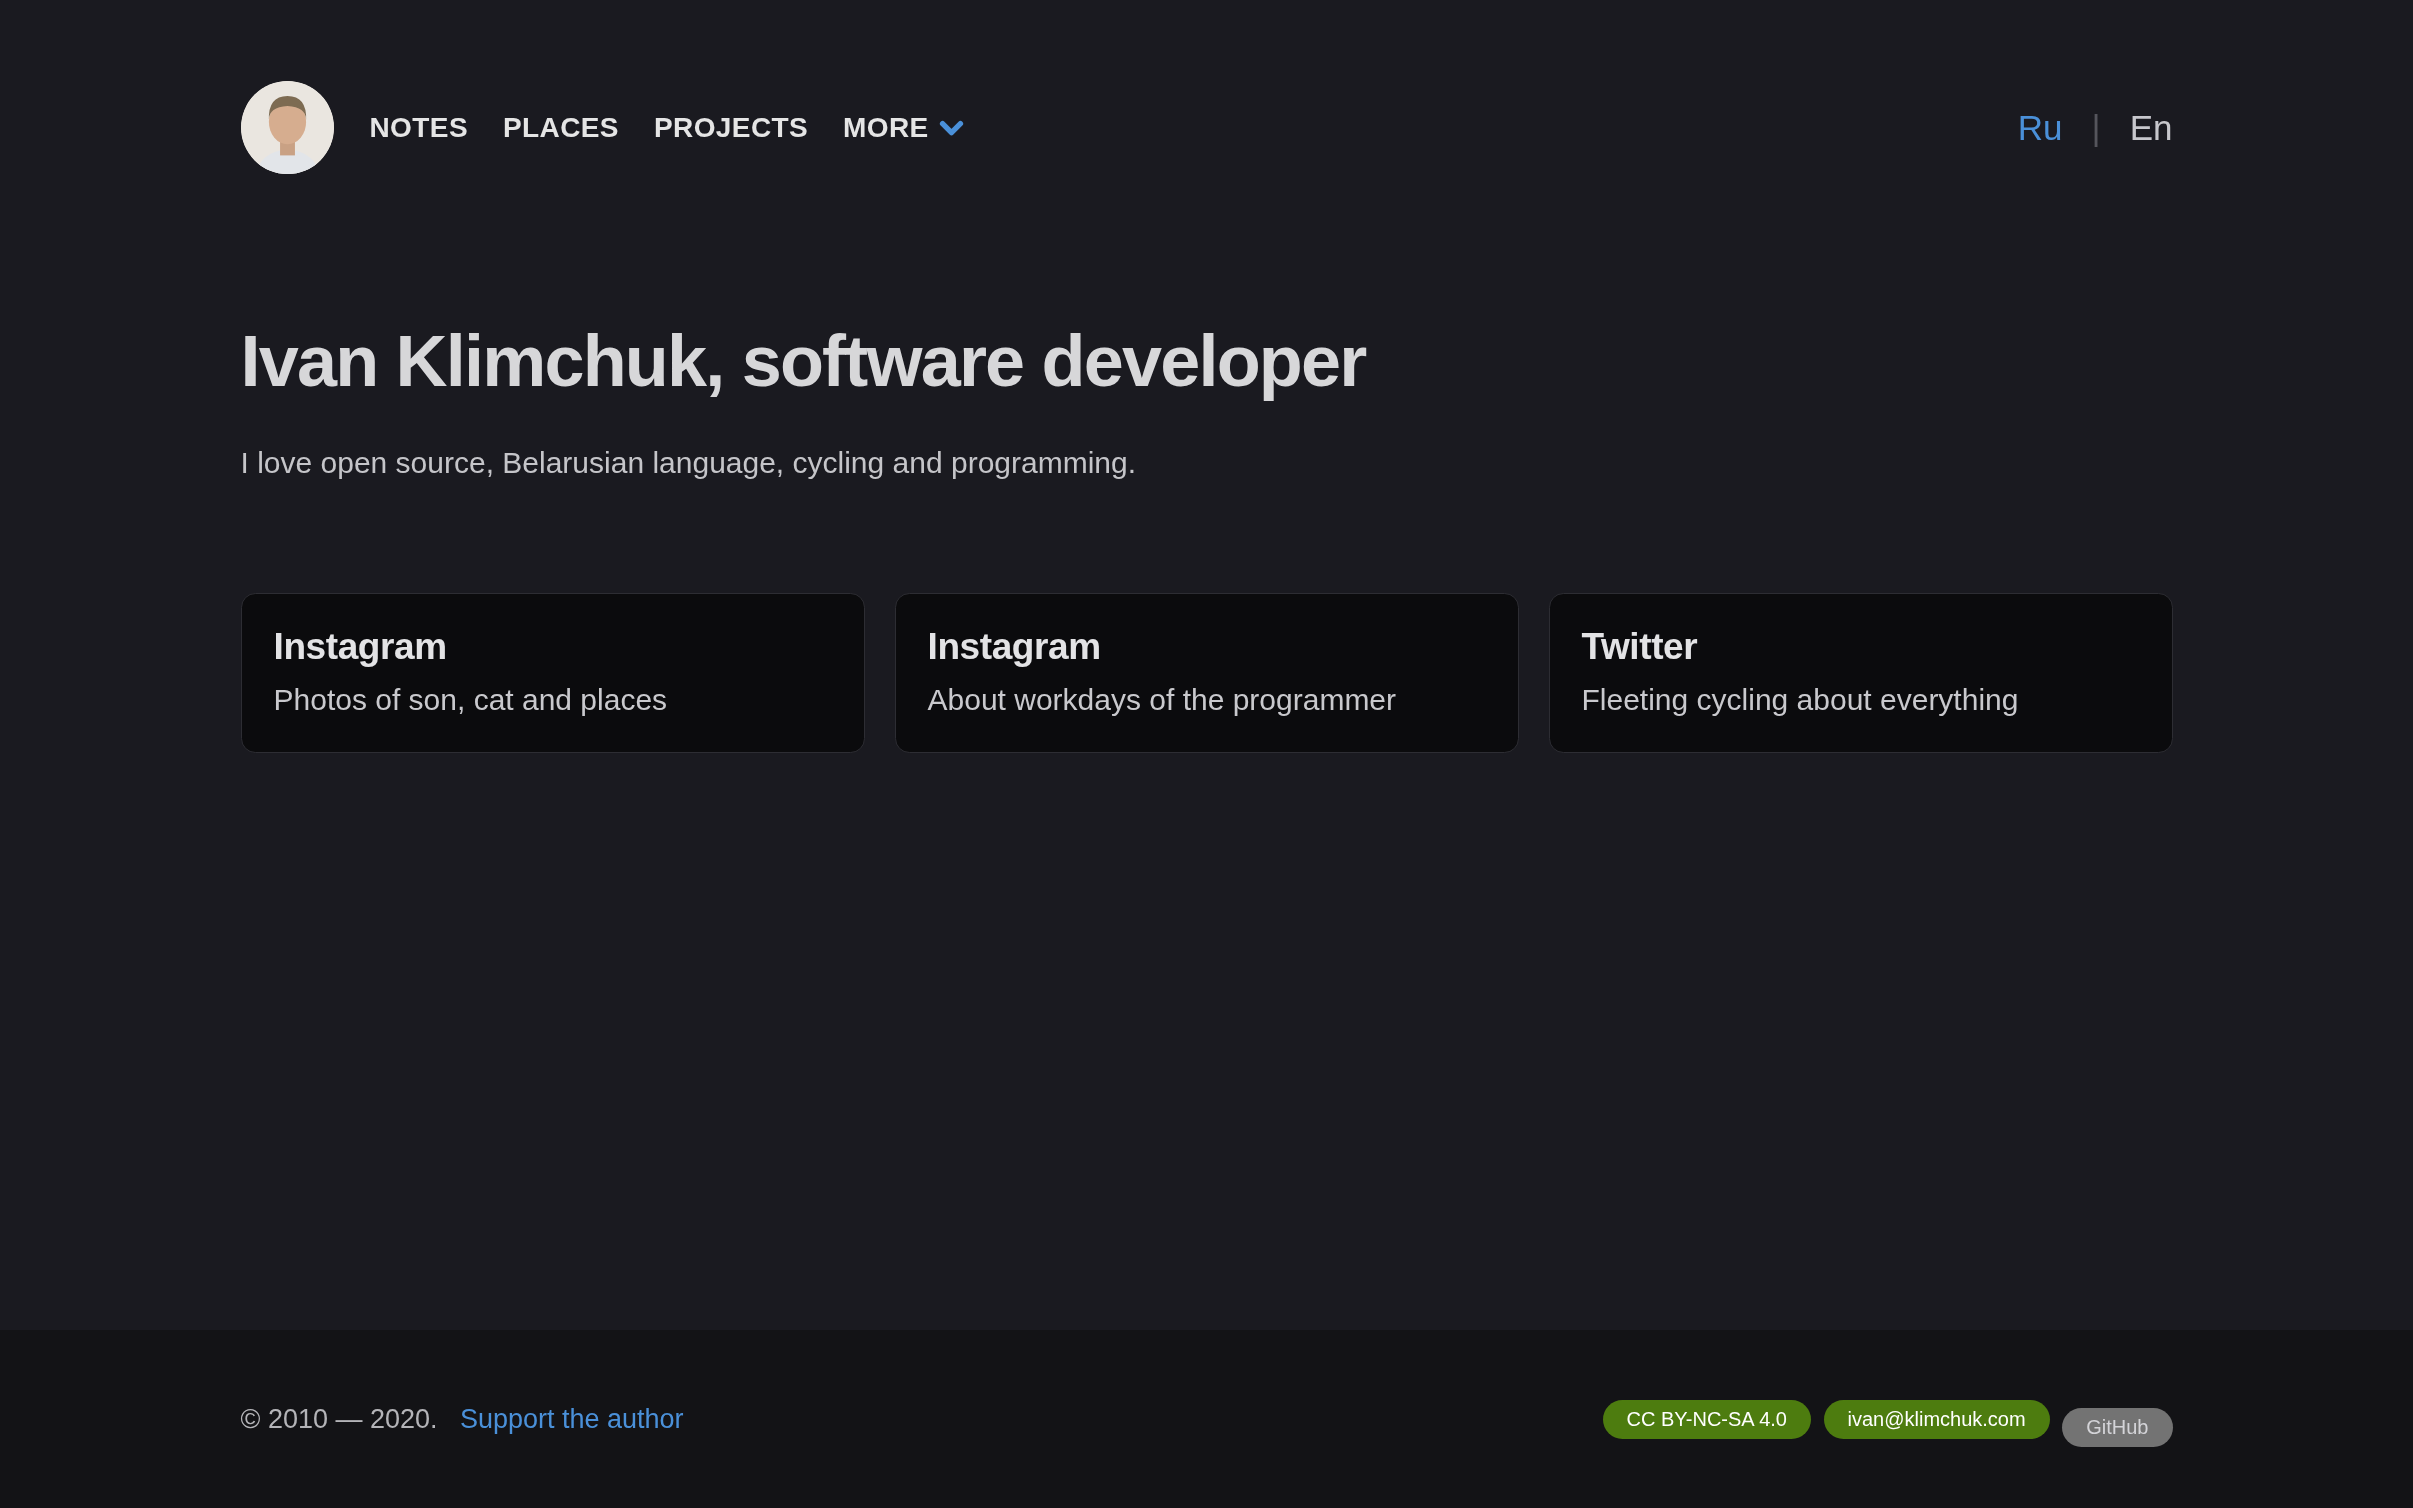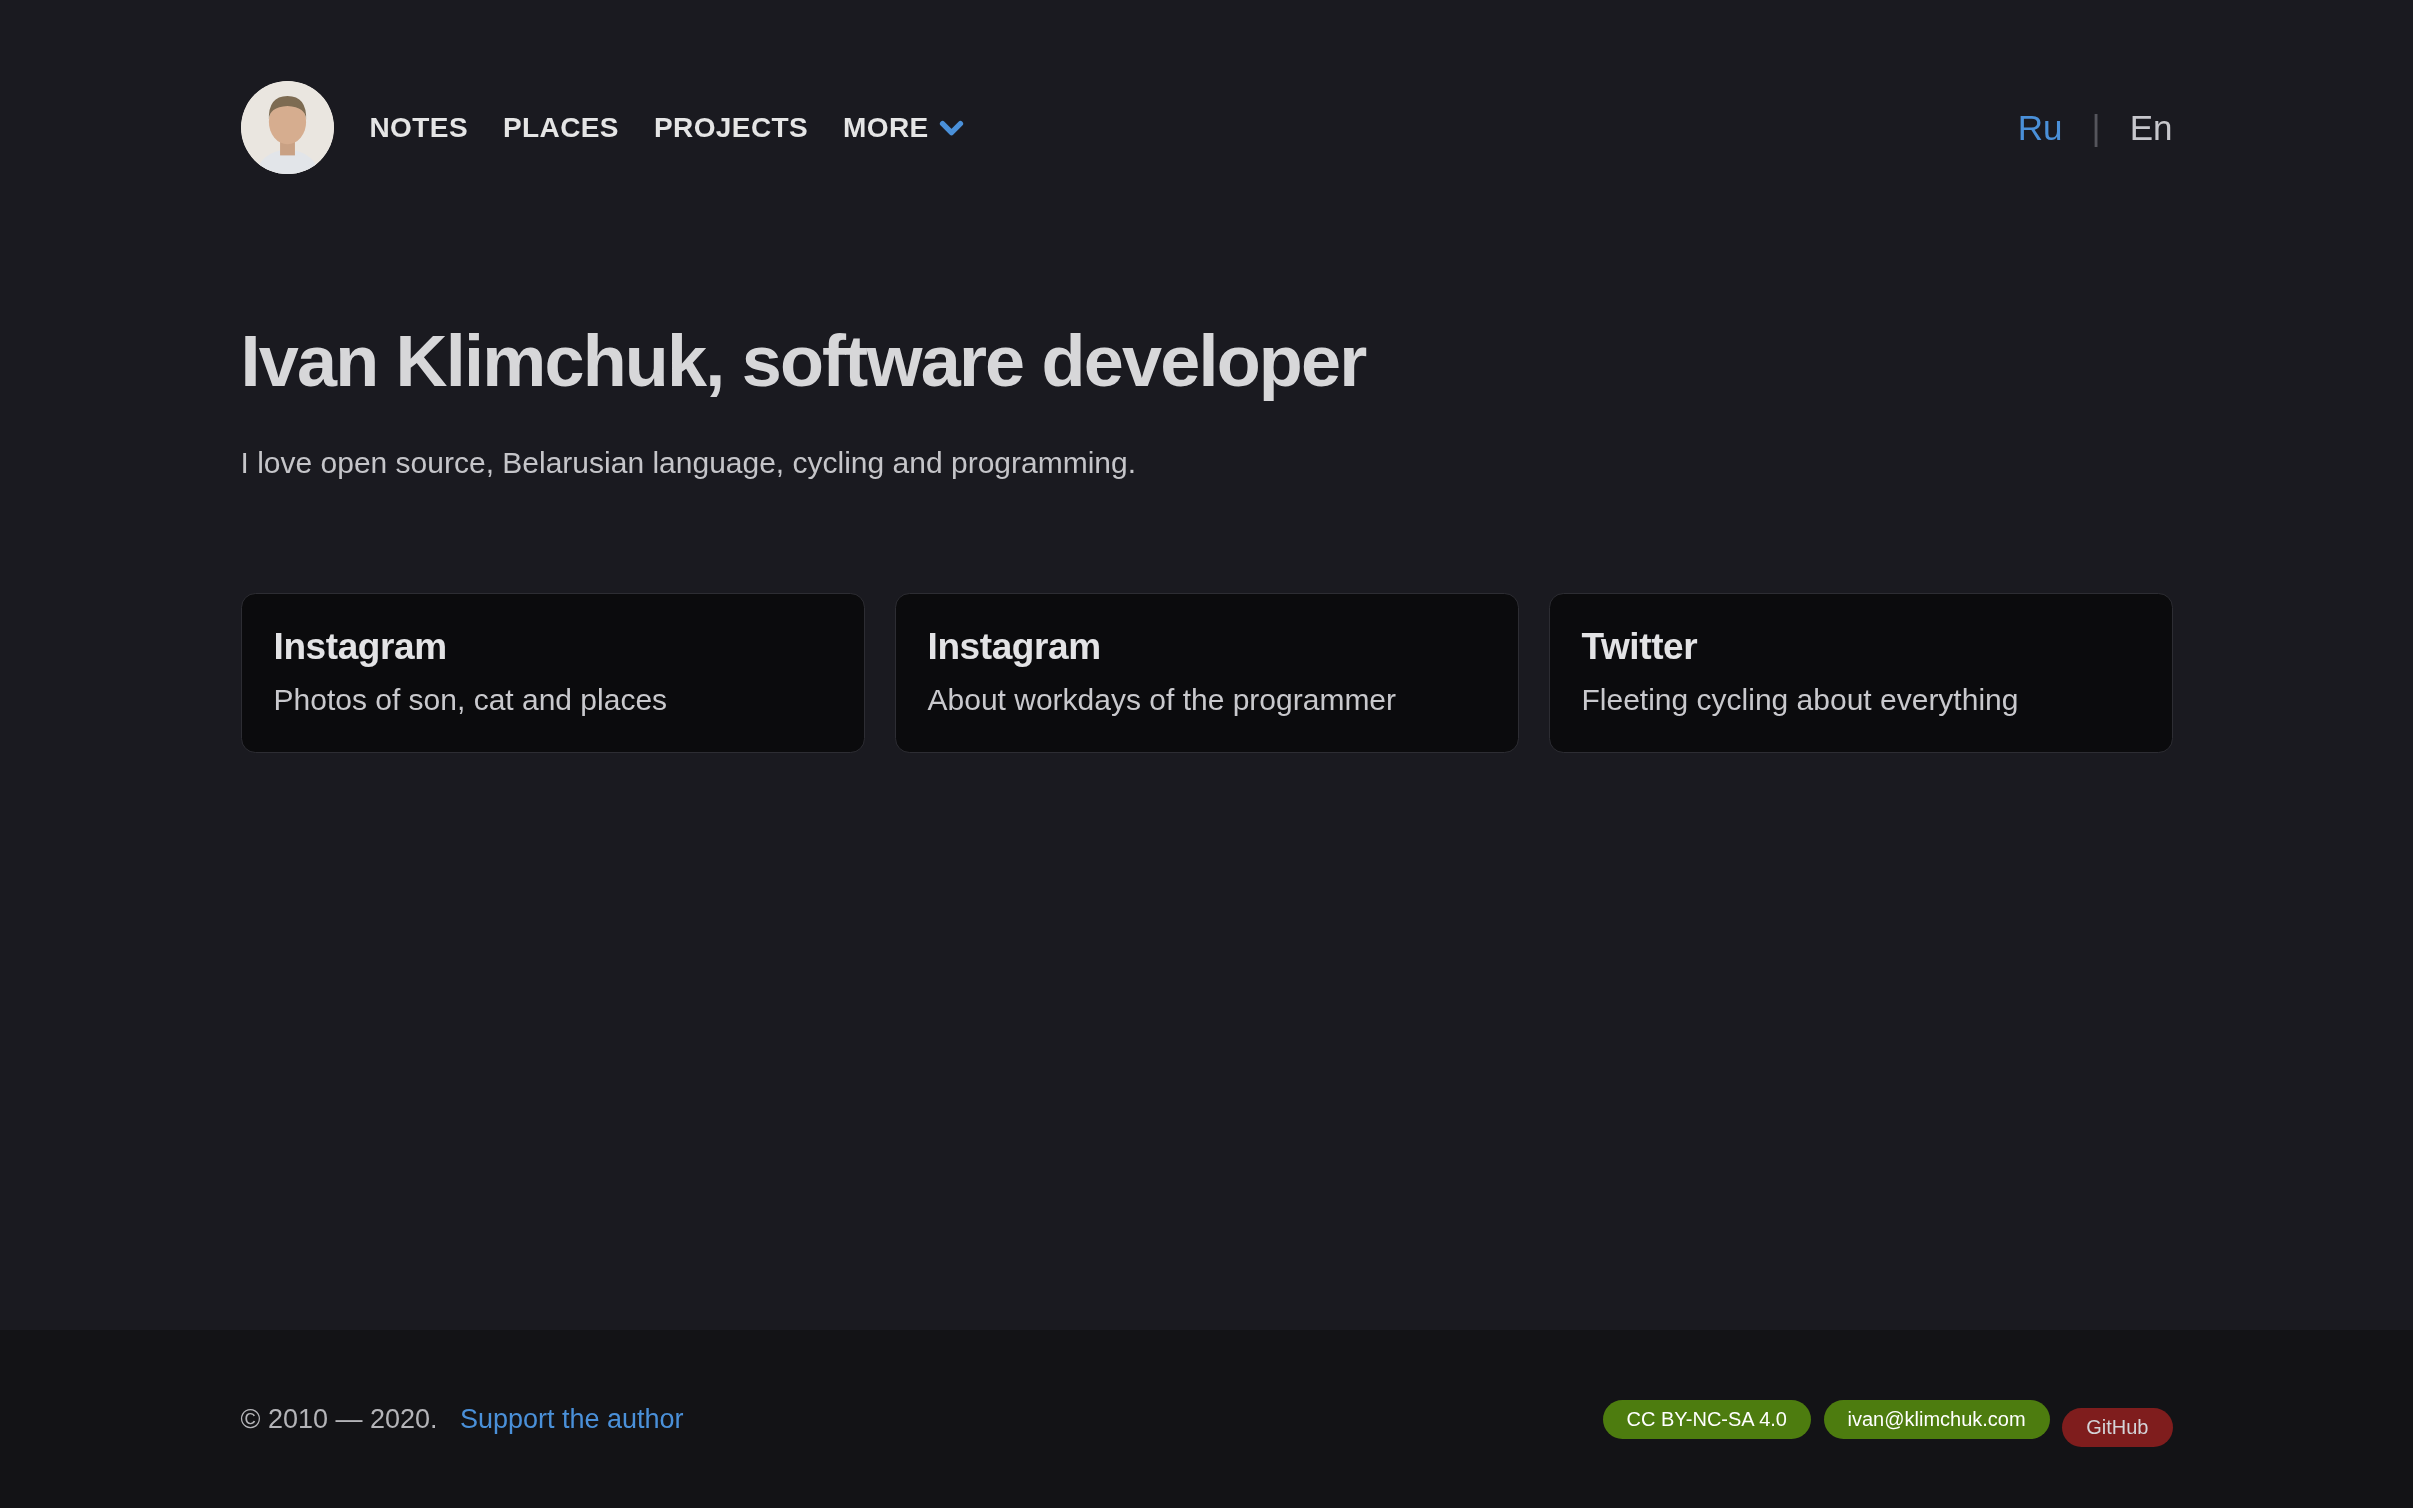--- a/index.html
+++ b/index.html
@@ -156,21 +156,21 @@
     border-radius: 897px;
     display: inline-flex;
     align-items: center;
     padding: 0 24px;
     font-size: 20px;
     text-decoration: none;
     cursor: pointer;
     white-space: nowrap;
   }
   .badge-blue { background: #4d7c0f; color: #ffffff; text-align: center; }
-  .badge-gray { background: #7f1d1d; color: #d4d4d8; margin-top: 16px; }
+  .badge-gray { background: #737373; color: #d4d4d8; margin-top: 16px; }
 </style>
 </head>
 <body>
 
 <div class="container">
 
   <header class="site-header">
     <div class="avatar">
       <svg viewBox="0 0 100 100">
         <circle cx="50" cy="50" r="50" fill="#eae6e0"></circle>

